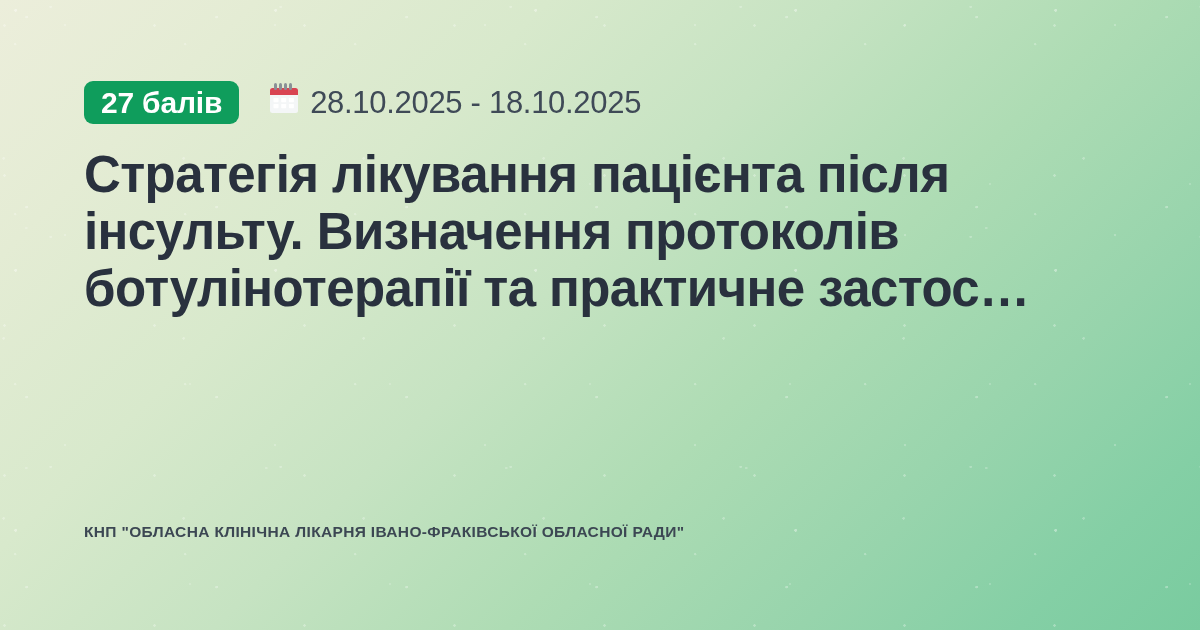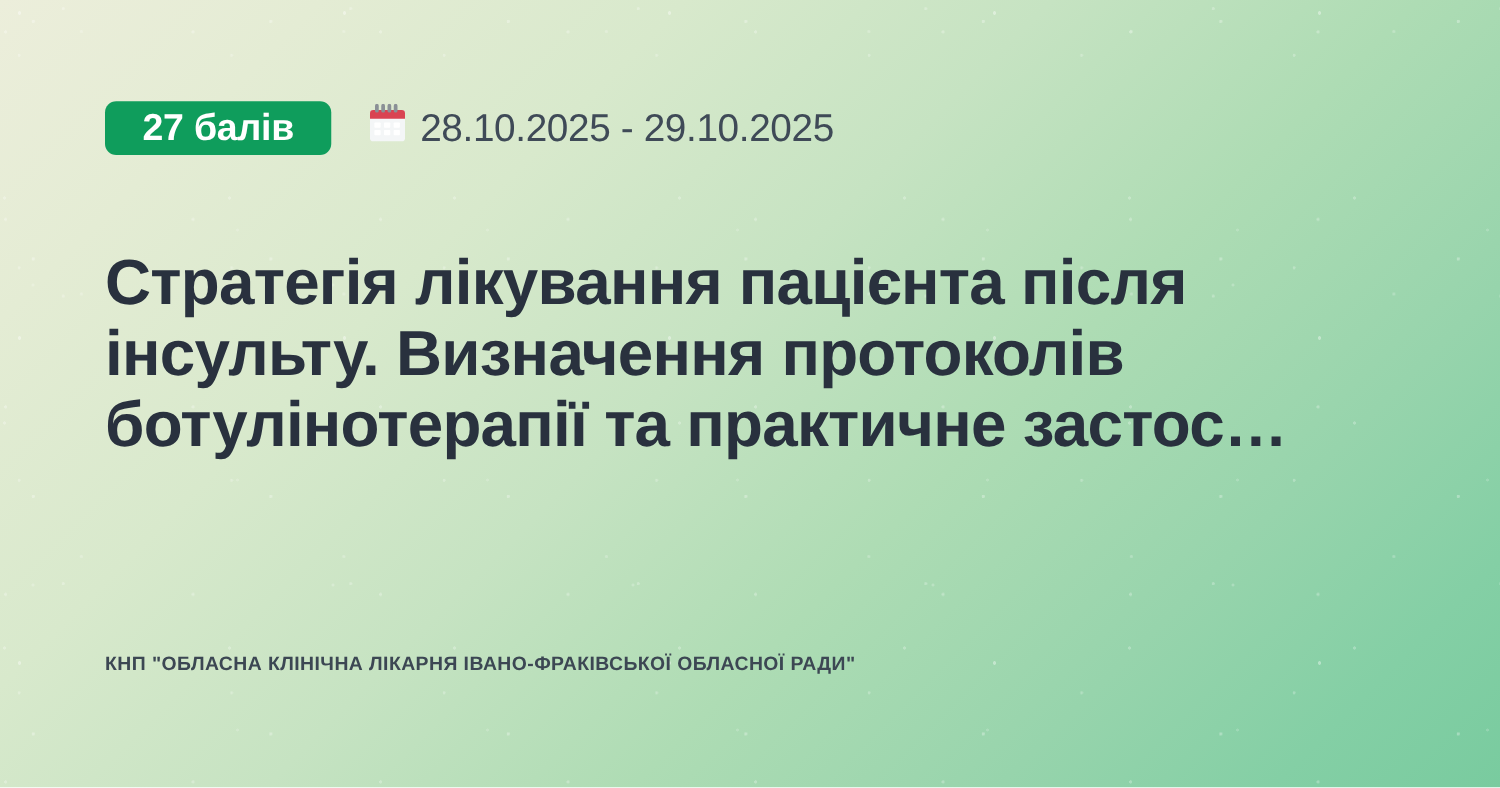--- a/index.html
+++ b/index.html
@@ -56,21 +56,21 @@
     align-items:center;
     gap:30px;
     height:43px;
   }
 
   .badge {
     display:inline-flex;
     align-items:center;
     justify-content:center;
     height:43px;
-    padding:0 30px;
+    padding:0 17px;
     border-radius:9px;
     color:#ffffff;
     font-size:30px;
     font-weight:700;
     letter-spacing:-.2px;
     white-space:nowrap;
   }
 
   .meta-item {
     display:flex;
@@ -80,21 +80,21 @@
     font-size:31px;
     font-weight:400;
     letter-spacing:-.3px;
     white-space:nowrap;
   }
 
   .emoji-ico { display:block; flex:none; }
 
   
   .title {
-    margin-top:73px;
+    margin-top:22px;
     color:#29313e;
     font-size:51px;
     font-weight:700;
     line-height:57px;
     letter-spacing:-.6px;
     max-width:1040px;
   }
 
   
   .footer {
@@ -136,21 +136,21 @@
             <g fill="#ffffff">
               <rect x="4.5" y="15" width="5" height="4.2" rx=".6"></rect>
               <rect x="12.2" y="15" width="5" height="4.2" rx=".6"></rect>
               <rect x="19.9" y="15" width="5" height="4.2" rx=".6"></rect>
               <rect x="4.5" y="21" width="5" height="4.2" rx=".6"></rect>
               <rect x="12.2" y="21" width="5" height="4.2" rx=".6"></rect>
               <rect x="19.9" y="21" width="5" height="4.2" rx=".6"></rect>
             </g>
           </svg>
         </span>
-        <span>28.10.2025 - 29.10.2025</span>
+        <span>28.10.2025 - 18.10.2025</span>
       </div>
 
 
     </div>
 
     <h1 class="title" style="color: rgb(41, 49, 62);">Стратегія лікування пацієнта після інсульту. Визначення протоколів ботулінотерапії та практичне застос…</h1>
 
   </div>
 
   <div class="footer" style="color: rgb(60, 71, 83);">КНП "ОБЛАСНА КЛІНІЧНА ЛІКАРНЯ ІВАНО-ФРАКІВСЬКОЇ ОБЛАСНОЇ РАДИ"</div>

